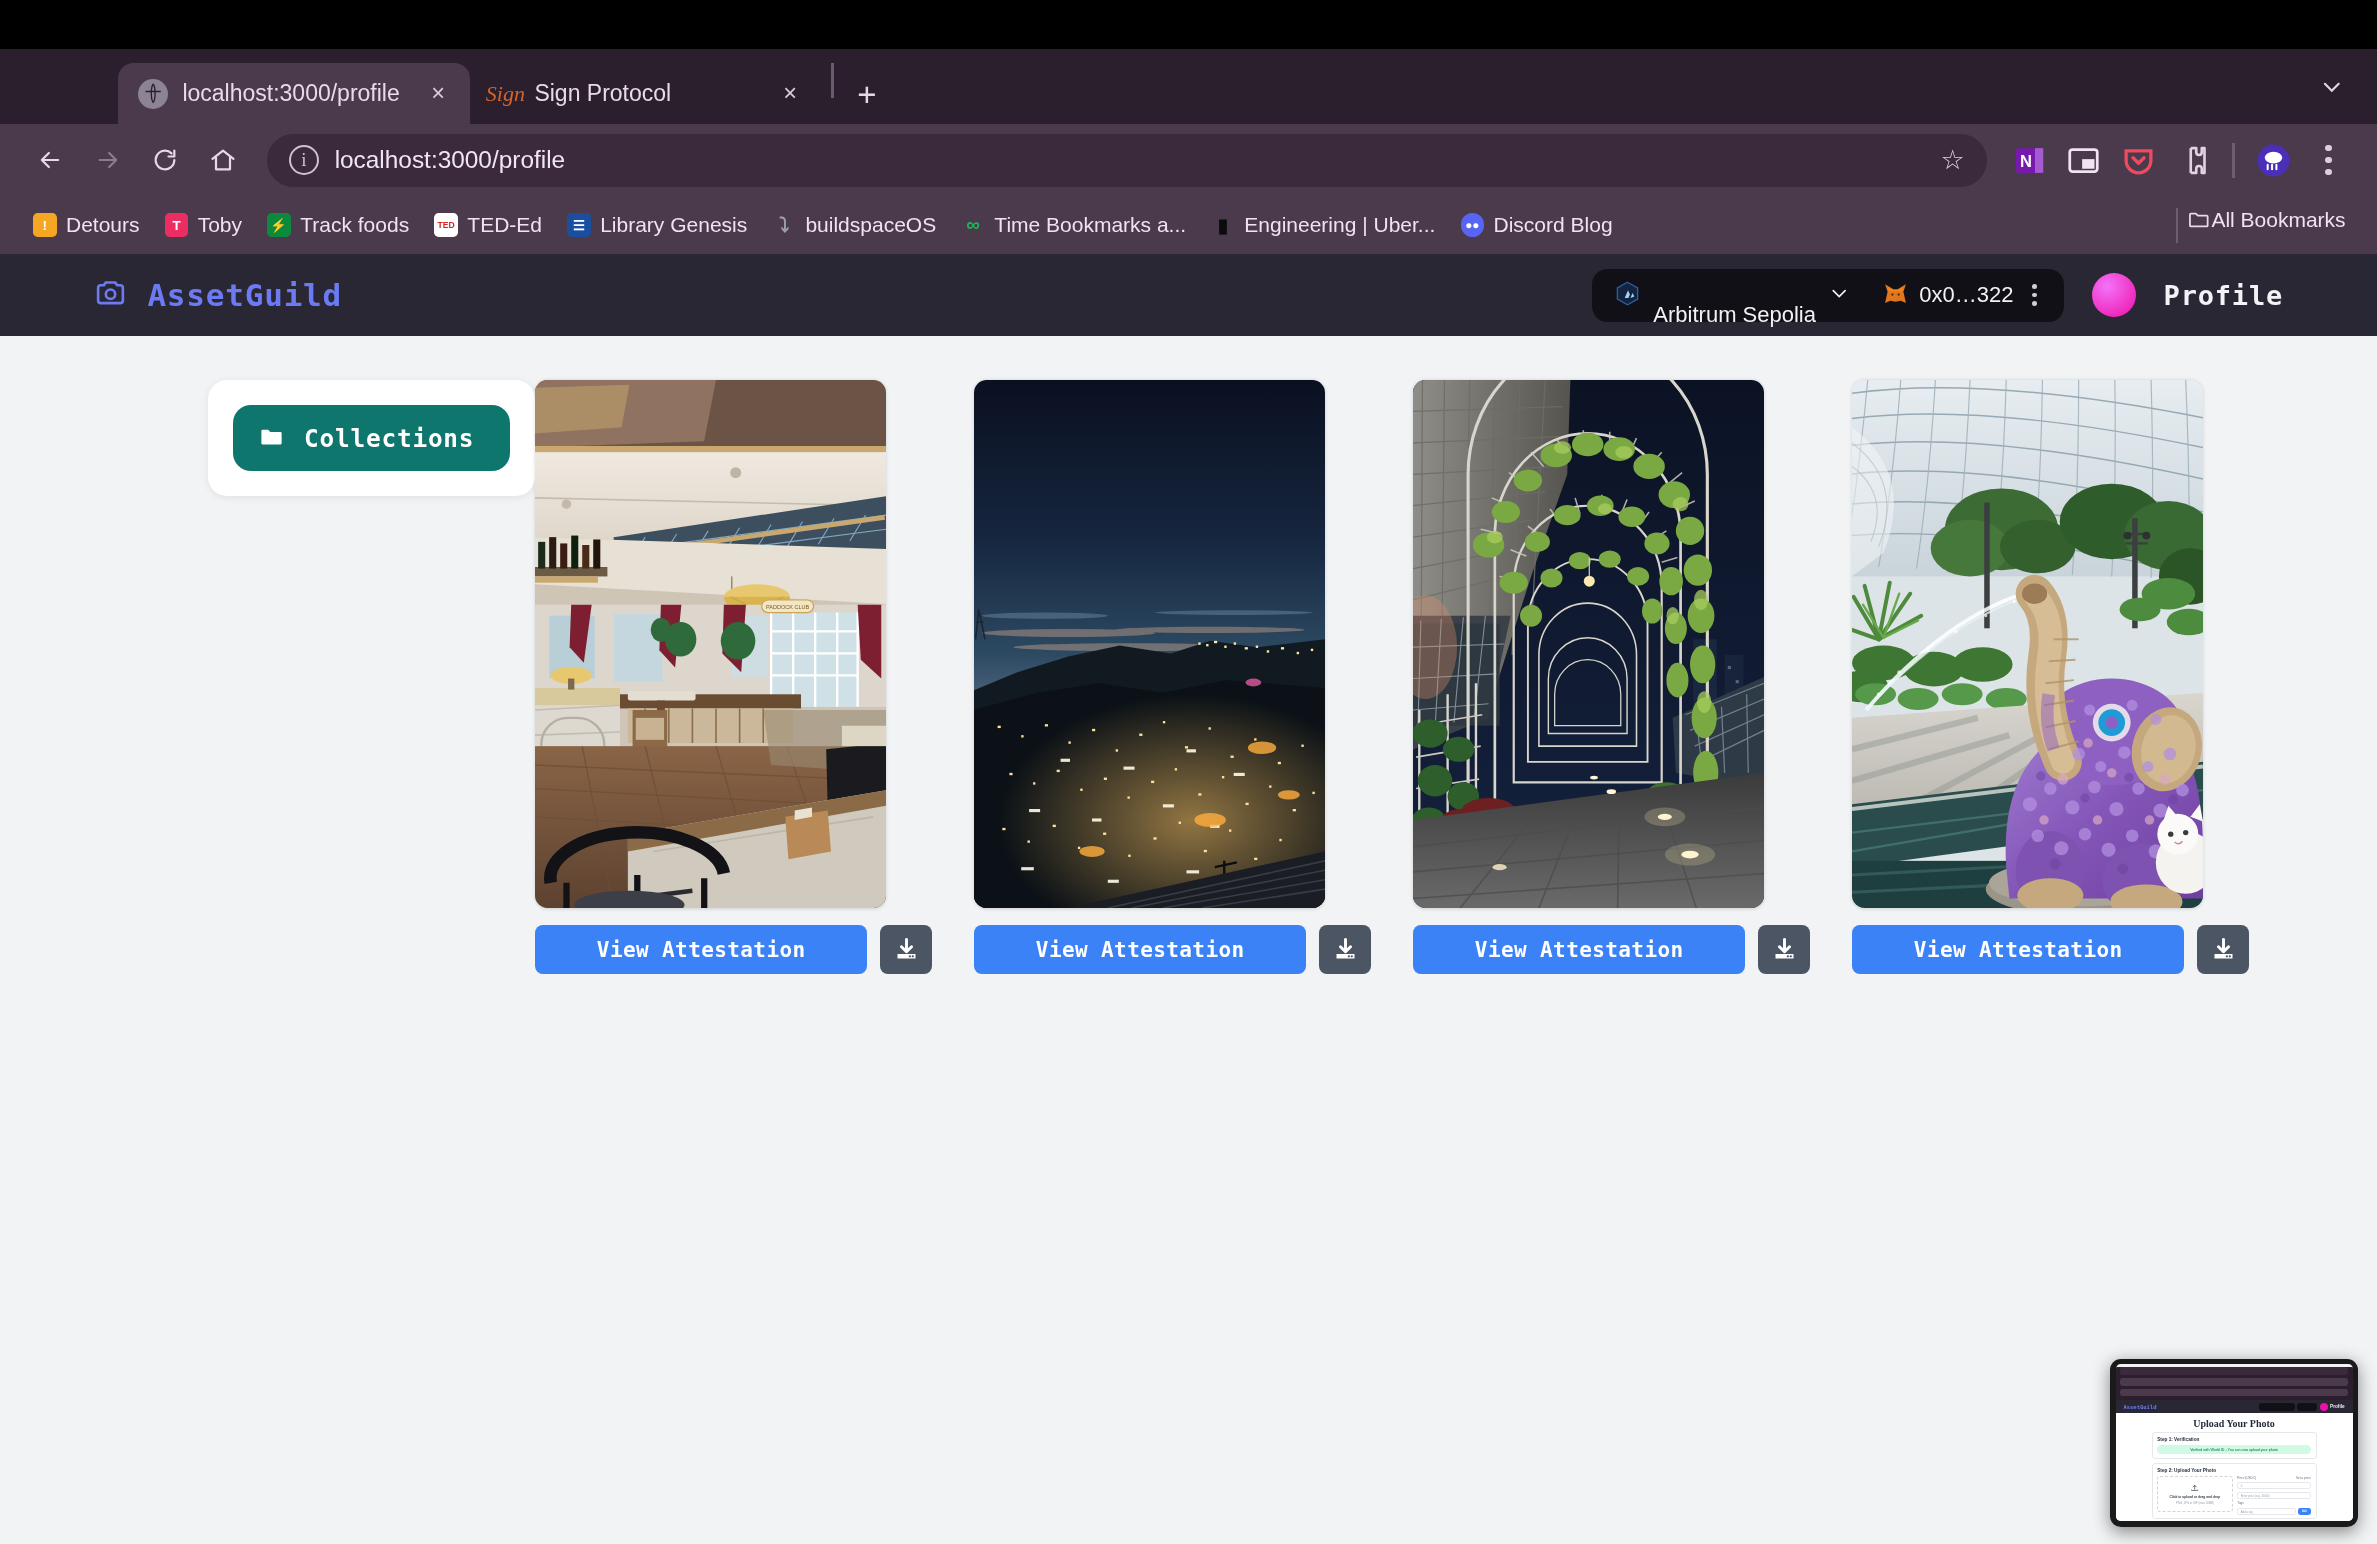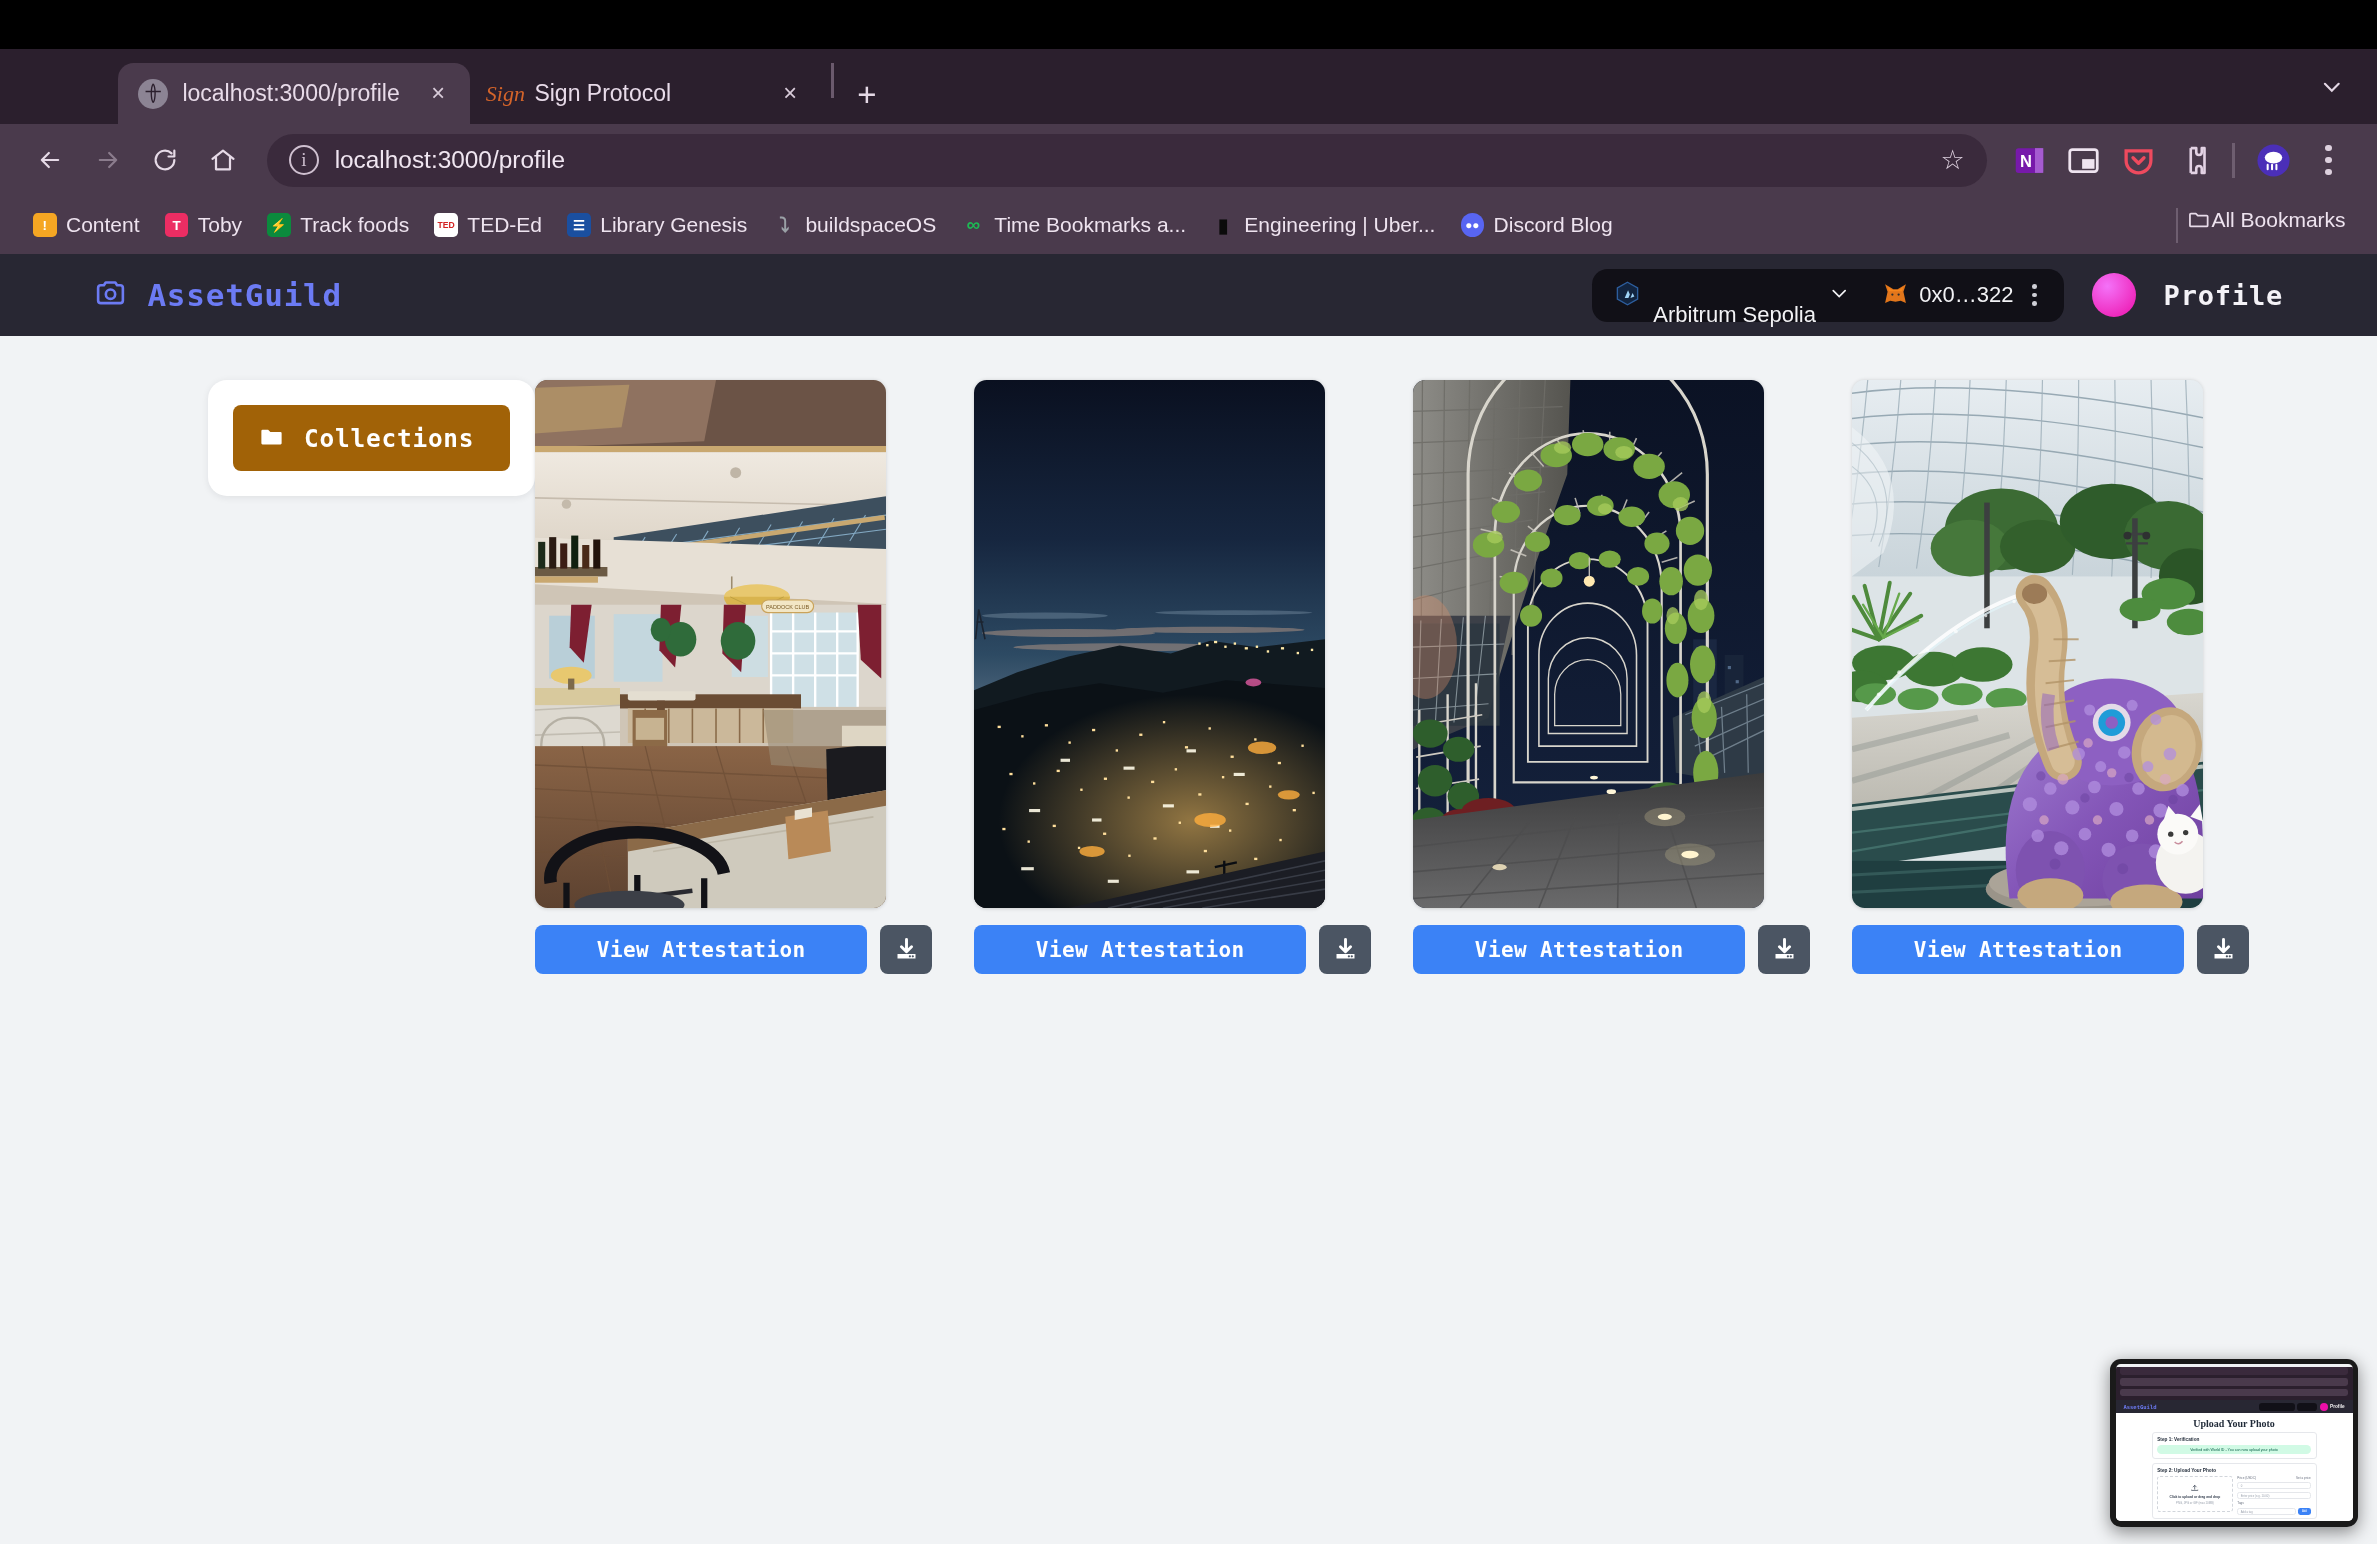--- a/index.html
+++ b/index.html
@@ -123,21 +123,21 @@
   }
 
   .body-area { display: flex; padding: 44px 0 0 0; }
 
   .sidebar { width: 535px; padding-left: 208px; flex: none; }
   .sidebar-card {
     background: #ffffff; border-radius: 19px; padding: 25px;
     box-shadow: 0 1.6px 7.9px rgba(20,20,40,.08);
   }
   .side-btn {
-    background: #a16207; border-radius: 8px; height: 66px;
+    background: #0f766e; border-radius: 18px; height: 66px;
     display: flex; align-items: center; gap: 19px; padding: 0 25px;
   }
   .side-btn-label {
     color: #fff; font-size: 24.4px; font-weight: bold; letter-spacing: 0.8px;
     font-family: "DejaVu Sans Mono", monospace;
   }
 
   .main { flex: 1; padding-right: 142px; }
   .main-title {
     color: #222735; font-size: 36px; font-weight: bold; letter-spacing: 0.4px;
@@ -292,21 +292,21 @@
         <i style="width:6.3px;height:6.3px;background:#ddd0de"></i>
         <i style="width:6.3px;height:6.3px;background:#ddd0de"></i>
         <i style="width:6.3px;height:6.3px;background:#ddd0de"></i>
       </div>
     </div>
   </div>
 
   <div class="bookmarks">
     <div class="bm">
       <span class="bm-ico" style="background:#f5a623">!</span>
-      <span class="bm-label">Content</span>
+      <span class="bm-label">Detours</span>
     </div>
     <div class="bm">
       <span class="bm-ico" style="background:#ec2d63">T</span>
       <span class="bm-label">Toby</span>
     </div>
     <div class="bm">
       <span class="bm-ico" style="background:#0b8a3d">⚡</span>
       <span class="bm-label">Track foods</span>
     </div>
     <div class="bm">

